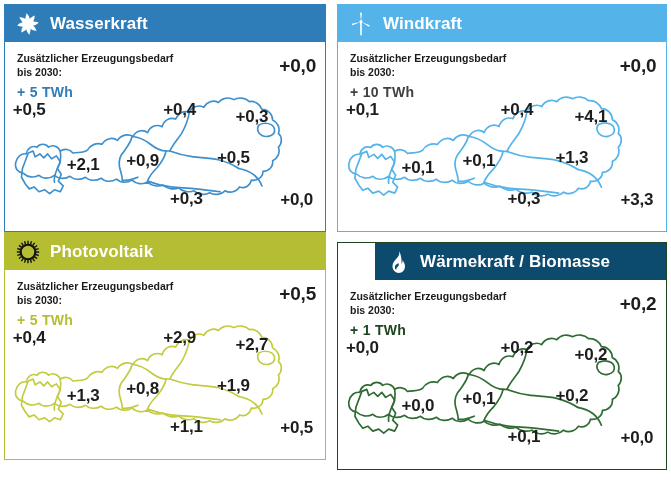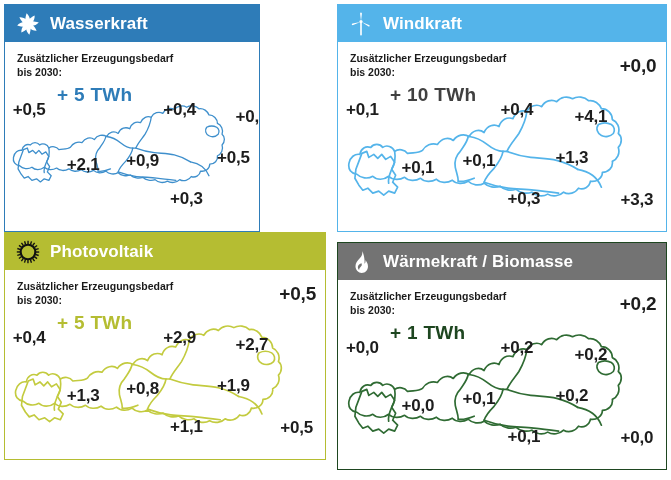--- a/index.html
+++ b/index.html
@@ -53,25 +53,24 @@
     font-size:10.5px;
     line-height:1.32;
     color:#1a1a1a;
     font-weight:600;
     white-space:pre-line;
     z-index:4;
   }
   .total{
     position:absolute;
     left:12px;top:42px;
-    font-size:19px;
+    font-size:14px;
     font-weight:bold;
     letter-spacing:.3px;
     z-index:4;
-    margin-left:40px;
   }
   .mapwrap{
     position:absolute;
     left:0;top:0;
     width:100%;height:100%;
     z-index:1;
   }
   .mapwrap svg{display:block;width:100%;height:100%;}
   .val{
     position:absolute;
@@ -96,21 +95,21 @@
     font-size:10.5px;
     font-style:italic;
     color:#6e6e6e;
     white-space:nowrap;
   }
 </style>
 </head>
 <body>
 
 <div id="grid">
-    <div class="panel" style="left: 4px; top: 4px; width: 256px; height: 228px; border-color: rgb(46, 124, 184);">
+    <div class="panel" style="left: 4px; top: 4px; width: 322px; height: 228px; border-color: rgb(46, 124, 184);">
       <div class="panel-hd" style="background: rgb(46, 124, 184);">
         <span class="ico">
           <svg viewBox="0 0 32 32" width="26" height="26">
         <g fill="#ffffff">
           <circle cx="16" cy="16" r="3.6"></circle>
           <path d="M16,11.2 C18.6,8.6 21.6,6.6 24.2,5.4 C24.4,8.6 23.2,12.2 21,14.4 C19.6,15.8 17.8,16 16,15.4 Z" transform="rotate(0 16 16)"></path>
               <path d="M16,11.2 C18.6,8.6 21.6,6.6 24.2,5.4 C24.4,8.6 23.2,12.2 21,14.4 C19.6,15.8 17.8,16 16,15.4 Z" transform="rotate(45 16 16)"></path>
               <path d="M16,11.2 C18.6,8.6 21.6,6.6 24.2,5.4 C24.4,8.6 23.2,12.2 21,14.4 C19.6,15.8 17.8,16 16,15.4 Z" transform="rotate(90 16 16)"></path>
               <path d="M16,11.2 C18.6,8.6 21.6,6.6 24.2,5.4 C24.4,8.6 23.2,12.2 21,14.4 C19.6,15.8 17.8,16 16,15.4 Z" transform="rotate(135 16 16)"></path>
               <path d="M16,11.2 C18.6,8.6 21.6,6.6 24.2,5.4 C24.4,8.6 23.2,12.2 21,14.4 C19.6,15.8 17.8,16 16,15.4 Z" transform="rotate(180 16 16)"></path>
@@ -554,21 +553,21 @@
         <div class="val" style="left: 137.582px; top: 118.621px;">+0,8</div>
         <div class="val" style="left: 174.661px; top: 68.3579px;">+2,9</div>
         <div class="val" style="left: 228.327px; top: 115.605px;">+1,9</div>
         <div class="val big" style="left: 292.727px; top: 24.1263px;">+0,5</div>
         <div class="val" style="left: 246.867px; top: 75.3947px;">+2,7</div>
         <div class="val" style="left: 181.491px; top: 156.821px;">+1,1</div>
         <div class="val" style="left: 291.752px; top: 157.826px;">+0,5</div>
       </div>
     </div>
     <div class="panel" style="left: 337px; top: 242px; width: 330px; height: 228px; border-color: rgb(30, 70, 32);">
-      <div class="panel-hd" style="background: #737373;">
+      <div class="panel-hd" style="background: #0c4a6e; margin-left: 37px;">
         <span class="ico">
           <svg viewBox="0 0 32 32" width="26" height="26">
         <path fill="#ffffff" d="M17.6,2.4 C18.2,7 16.4,9.4 14.2,11.8 C11.6,14.6 9.2,17.2 9.2,21.2 C9.2,25.8 12.8,29.4 17,29.4 C21.2,29.4 24.6,25.9 24.6,21.4 C24.6,18.2 23.2,16 21.4,13.6 C21.9,15.6 21.4,17.2 20.2,18.2 C20.8,14.2 20,8.2 17.6,2.4 Z M16.6,17.6 C17.6,20 16.4,21 15.4,22 C14.2,23.2 13.6,24.4 13.8,25.8 C12.6,24.8 12,23.4 12.2,21.8 C12.5,19.6 14.6,18.4 16.6,17.6 Z"></path>
       </svg>
         </span>
         <span class="ttl">Wärmekraft / Biomasse</span>
       </div>
       <div class="panel-bd">
         <div class="mapwrap">
           <svg viewBox="0 0 330 190" preserveAspectRatio="xMidYMid meet">

